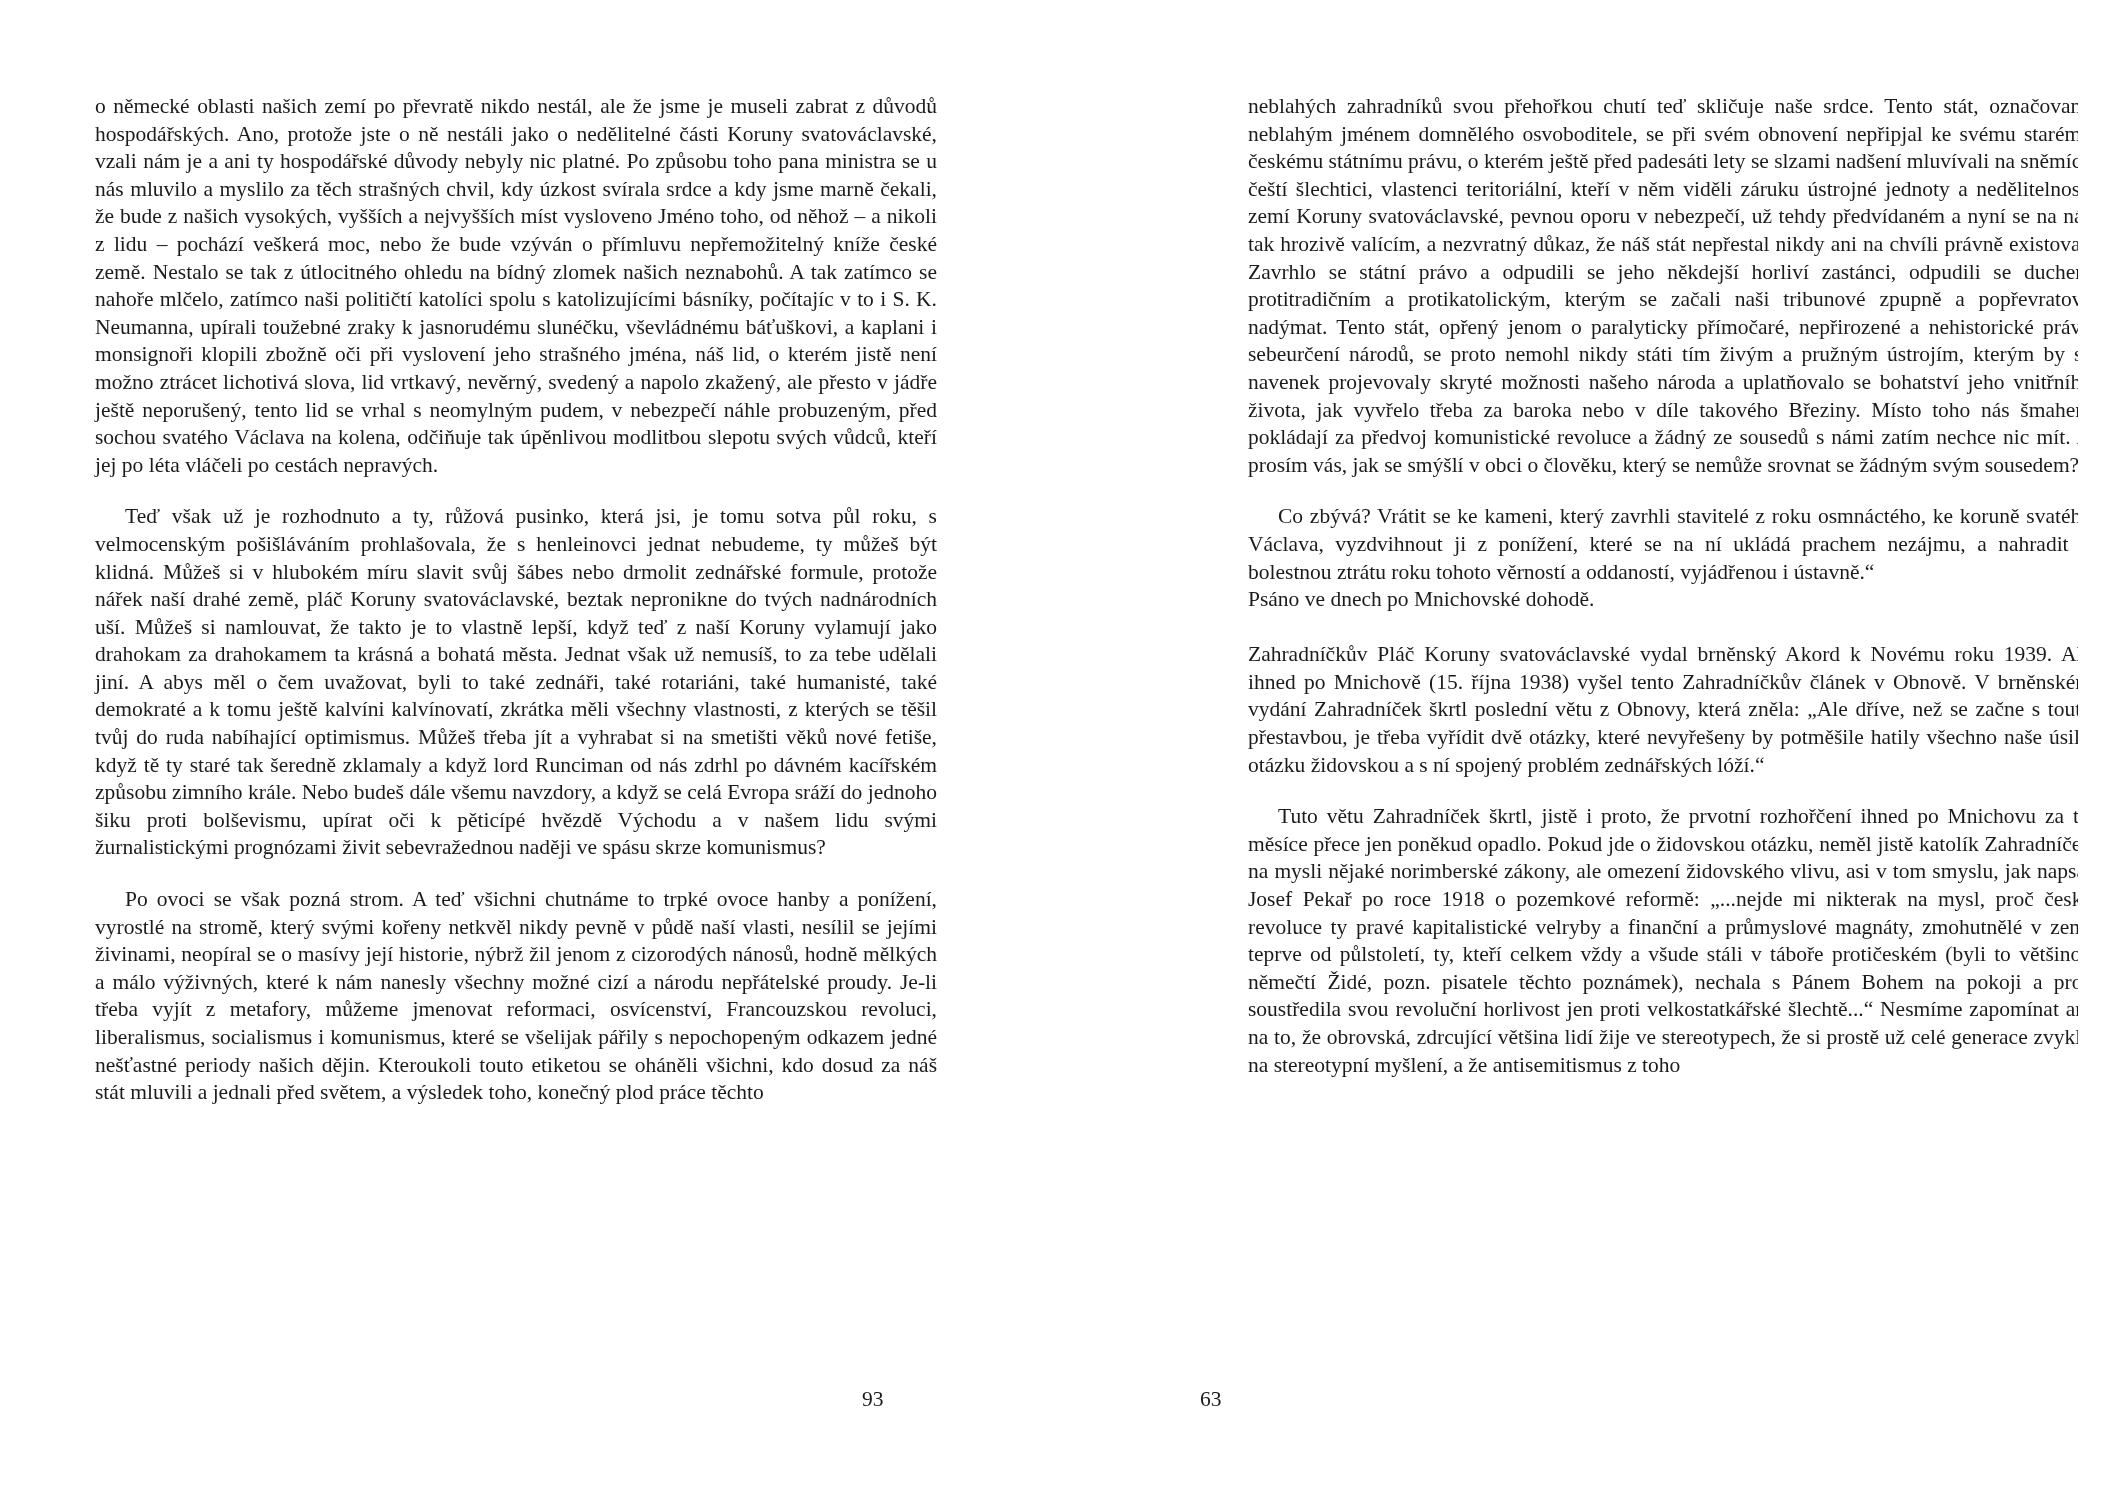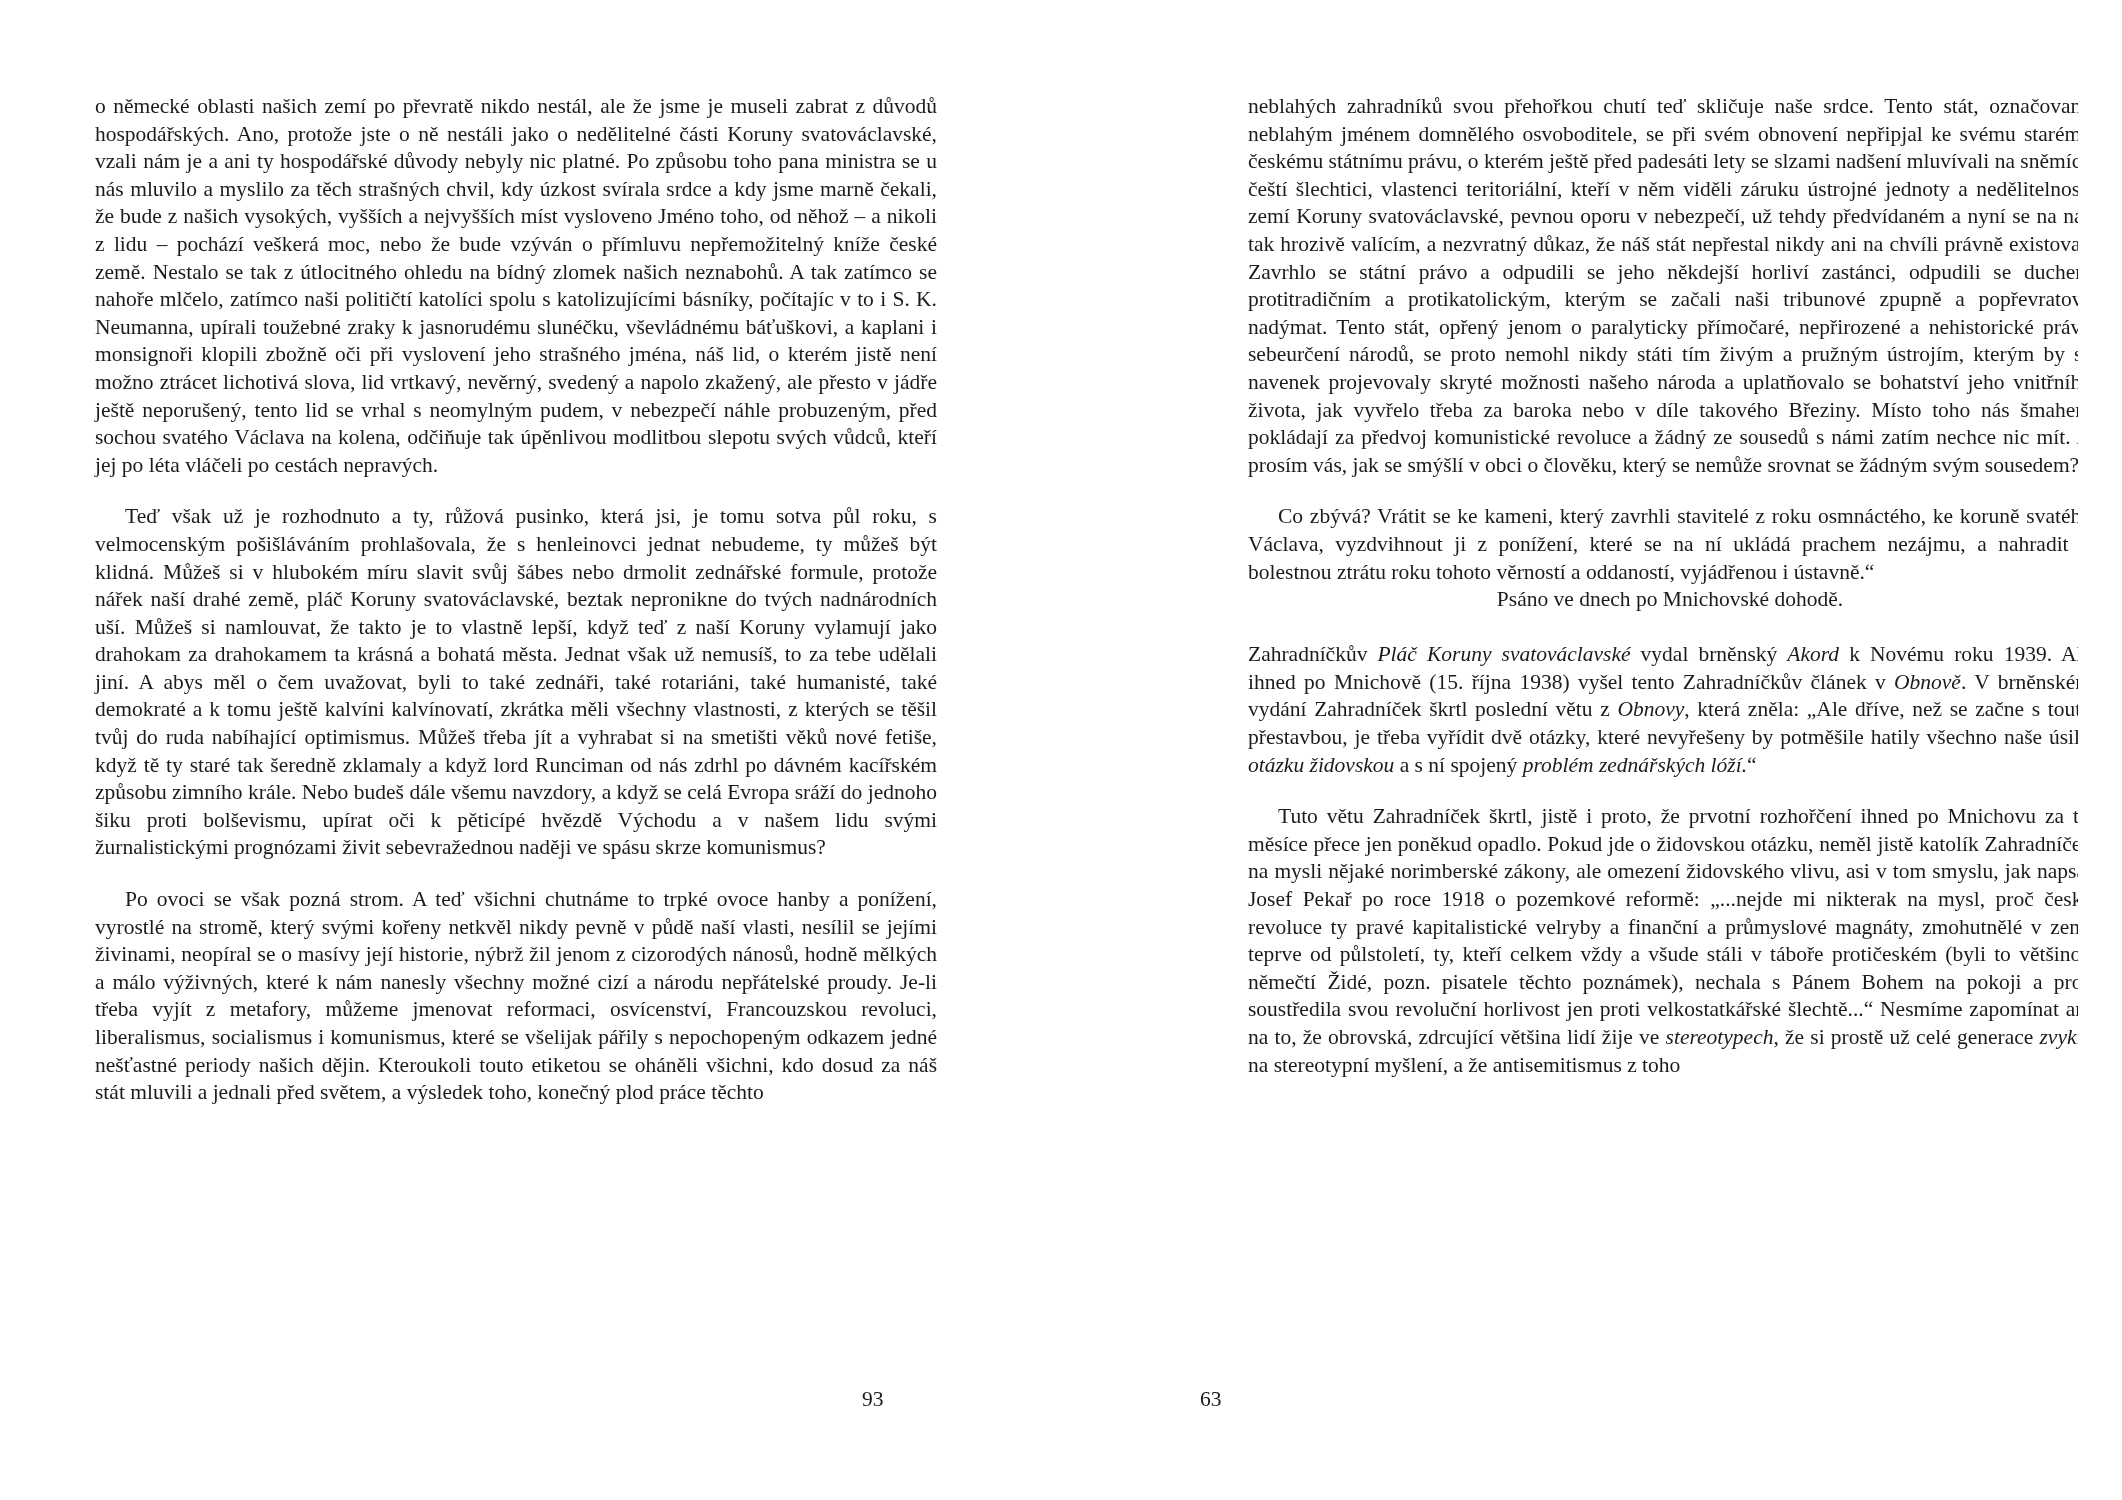--- a/index.html
+++ b/index.html
@@ -25,23 +25,23 @@
   .para {
     margin: 0;
     padding: 0;
     font-size: 21.5px;
     line-height: 27.6px;
     text-align: justify;
     hyphens: auto;
     -webkit-hyphens: auto;
   }
   .para.indent { text-indent: 30px; margin-top: 24px; }
-  .para.align-right { text-align: center; }
+  .para.align-right { text-align: left; }
   .para.space-before { margin-top: 27.6px; }
-  .italic { font-style: italic; }
+  .italic { }
   .page-number {
     position: absolute;
     top: 1386px;
     font-size: 21.5px;
     line-height: 27.6px;
     font-family: "Liberation Serif", serif;
     color: #1b1b1b;
   }
   .page-number-left  { left: 862px; }
   .page-number-right { left: 1200px; }

